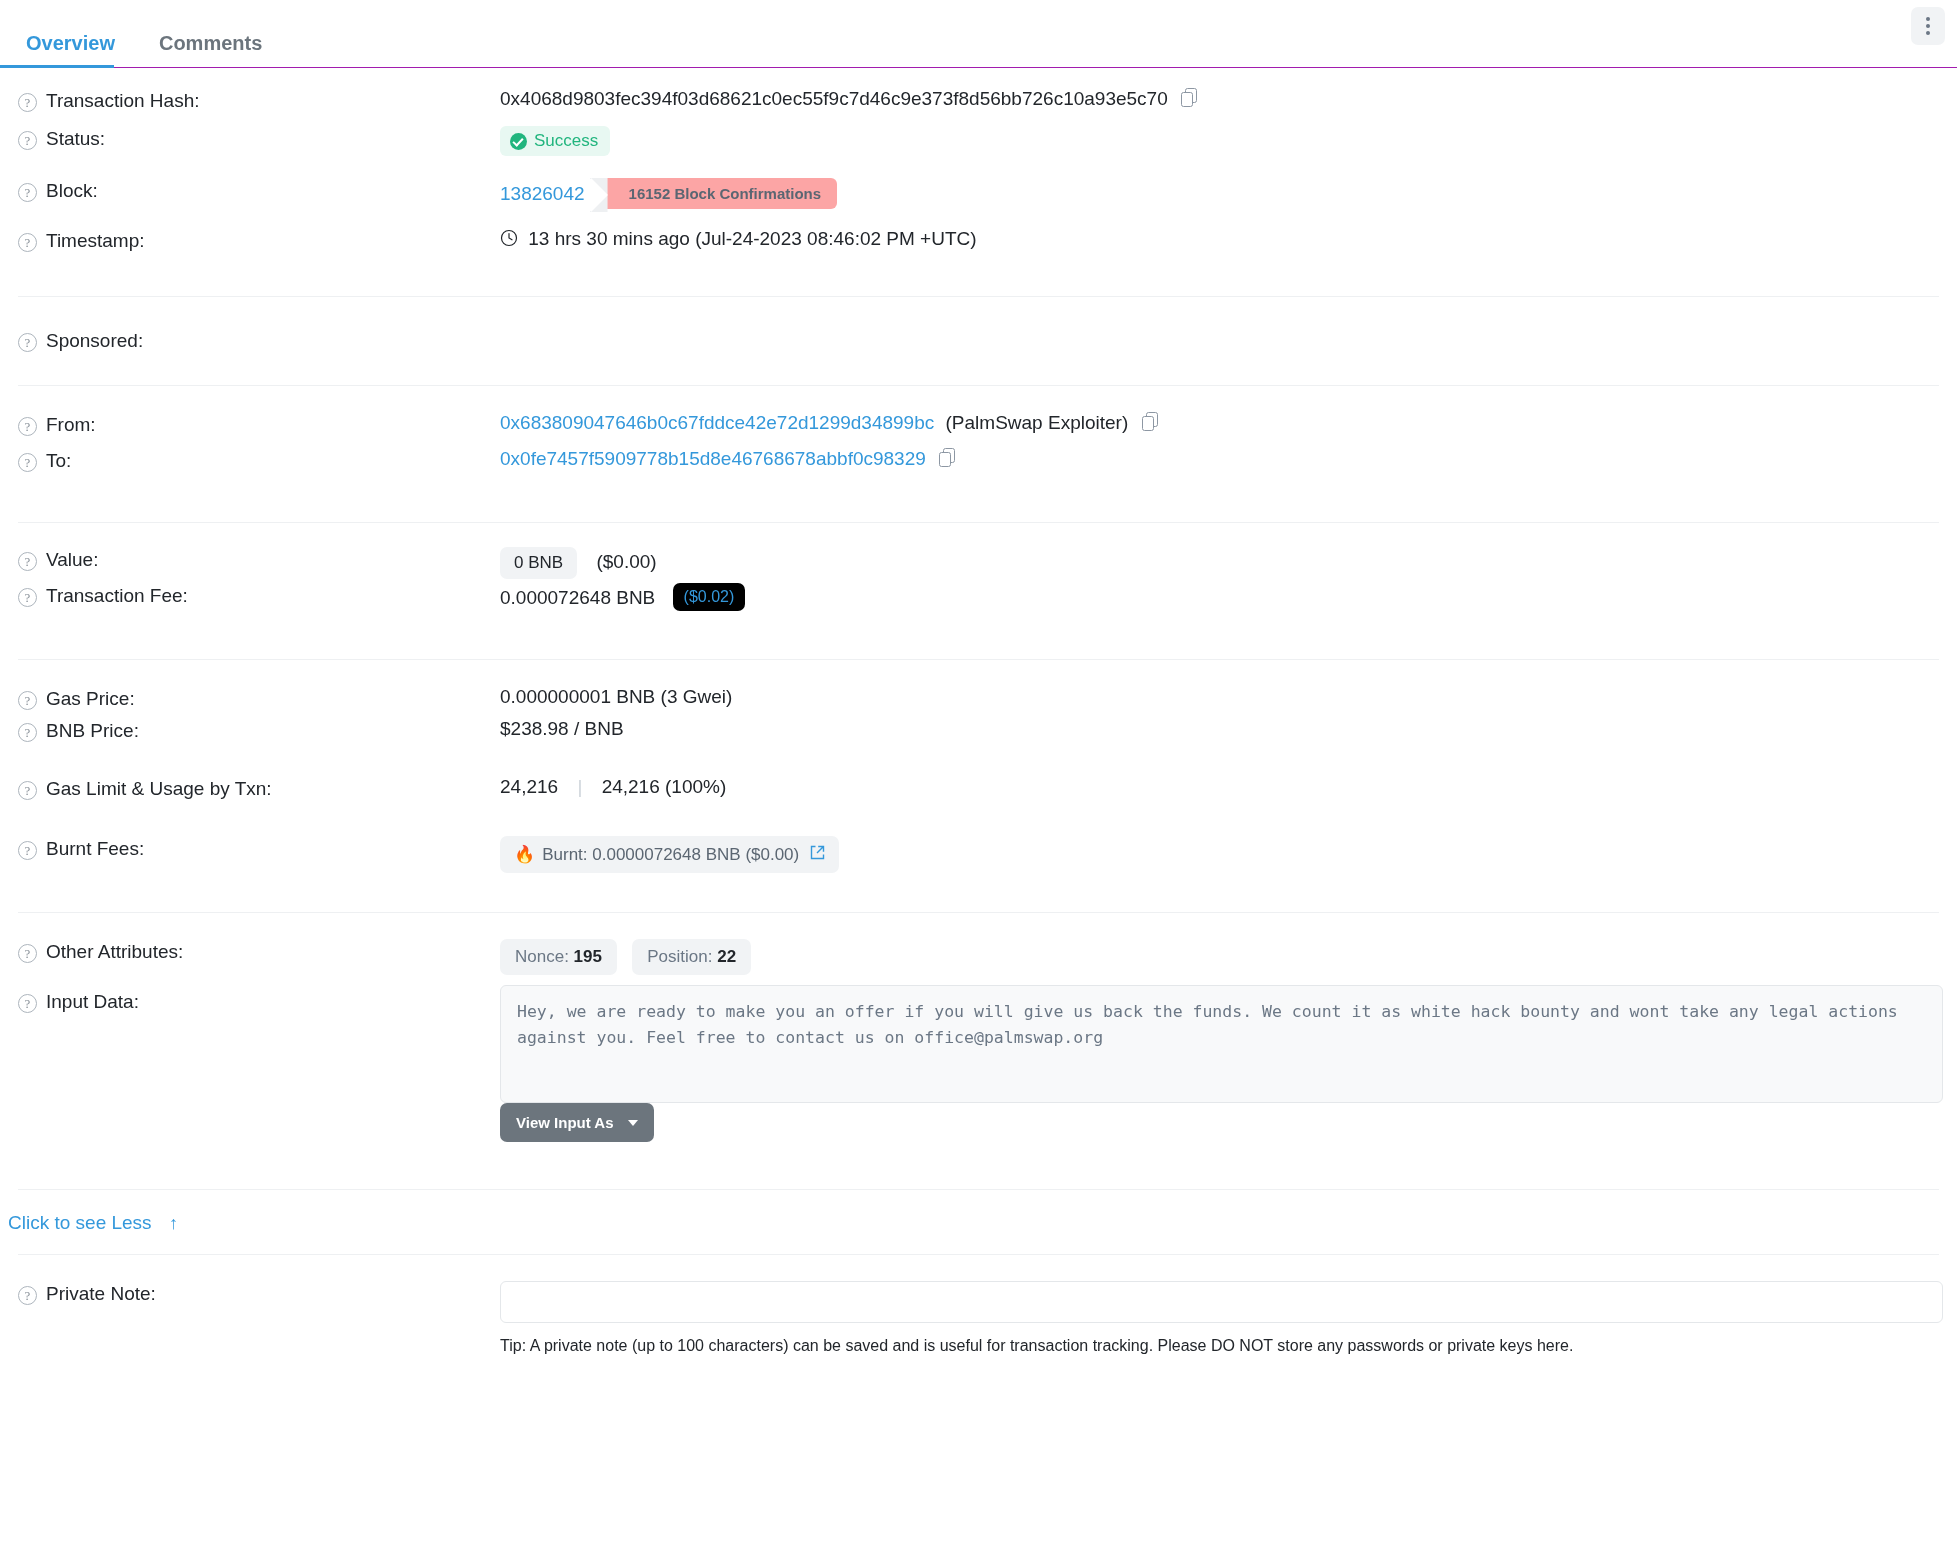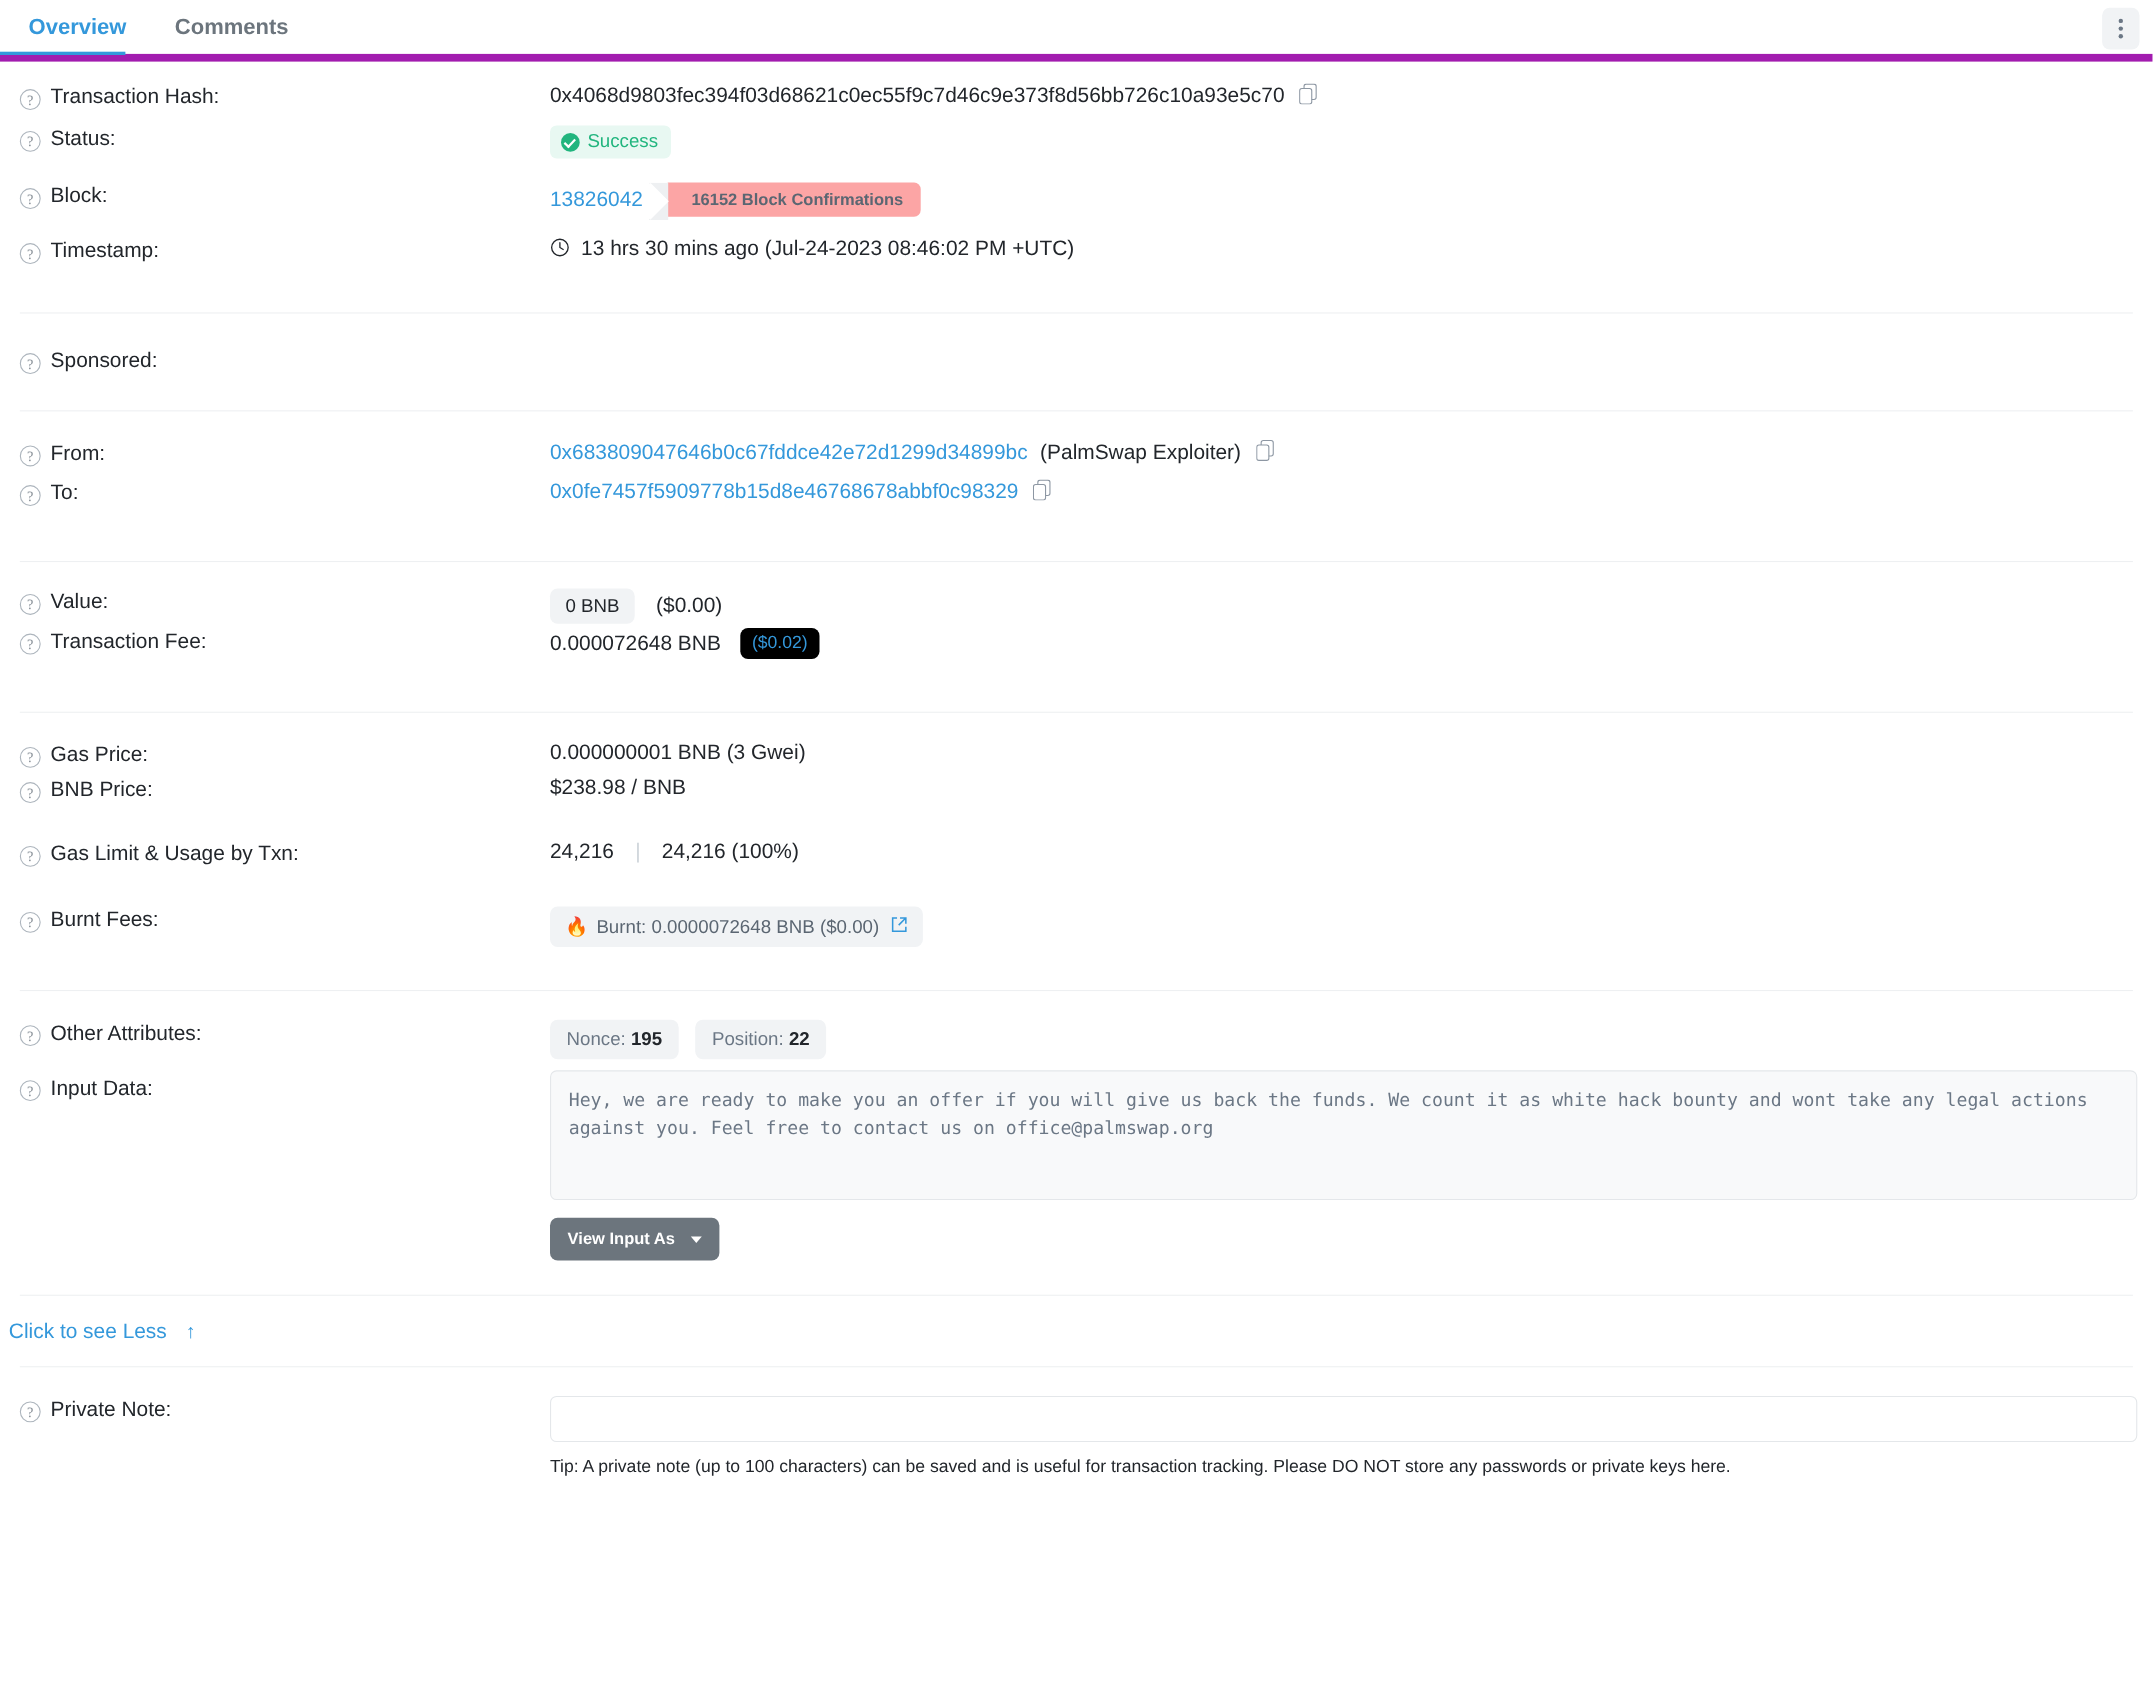--- a/index.html
+++ b/index.html
@@ -7,22 +7,22 @@
     margin: 0; padding: 0;
     background: #ffffff;
     font-family: "Liberation Sans", sans-serif;
     color: #1f2937;
   }
   body { width: 1957px; height: 1553px; position: relative; overflow: hidden; }
 
   
   .tabbar {
     position: relative;
-    height: 56px;
-    border-bottom: 7px solid #a21caf;
+    height: 68px;
+    border-bottom: 1px solid #a21caf;
     display: flex;
     align-items: flex-end;
     padding: 0 0 0 4px;
   }
   .tab {
     font-size: 20px;
     font-weight: bold;
     padding: 0 22px 14px 22px;
     color: #6c757d;
     cursor: pointer;
@@ -223,21 +223,20 @@
     padding: 13px 16px;
     font-family: "DejaVu Sans Mono", monospace;
     font-size: 16.5px;
     line-height: 1.55;
     color: #6b7785;
     resize: none;
     overflow: hidden;
     display: block;
   }
   .view-input-btn {
-    margin-top: 16px;
     display: inline-flex;
     align-items: center;
     gap: 14px;
     background: #6c757d;
     color: #fff;
     border: none;
     border-radius: 7px;
     padding: 11px 16px;
     font-size: 15px;
     font-weight: bold;

